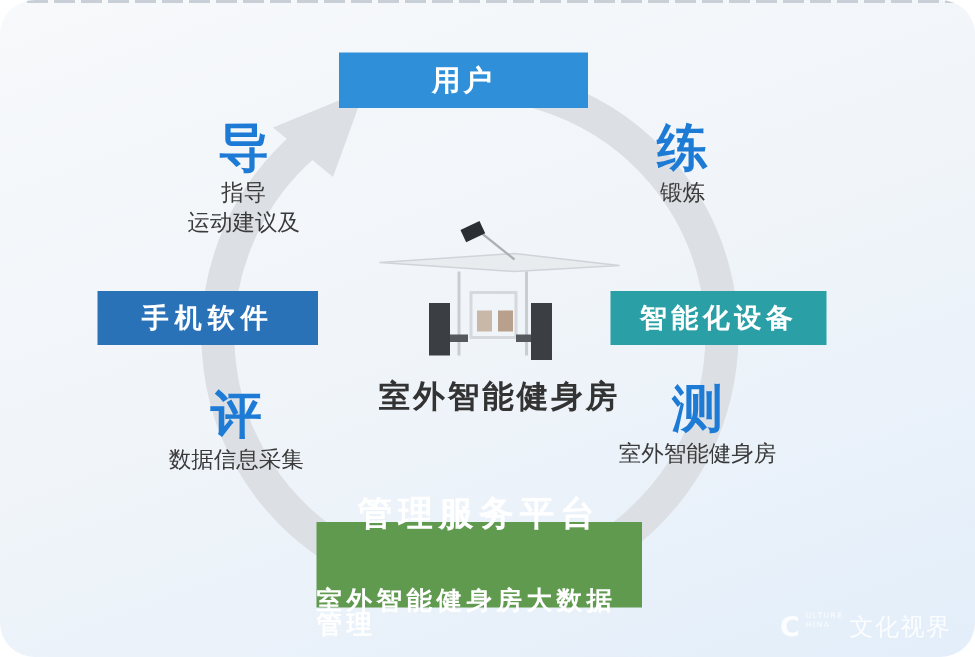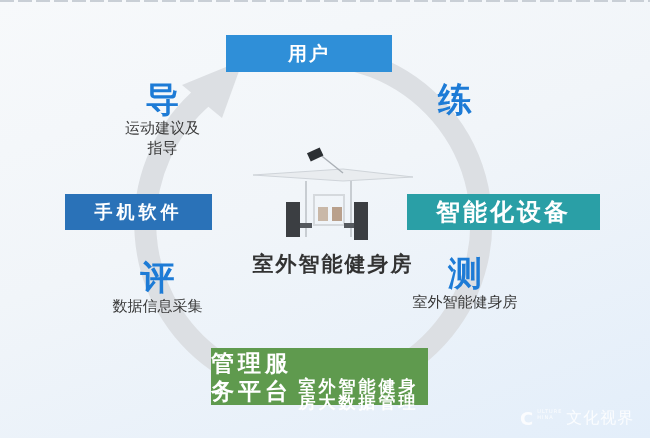--- a/index.html
+++ b/index.html
@@ -1,33 +1,34 @@
 <!DOCTYPE html>
 <html><head>
 <meta charset="utf-8">
 <style>
   html, body { margin:0; padding:0; }
   body { width:650px; height:438px; overflow:hidden; font-family:"DejaVu Sans", sans-serif; }
   .canvas {
     position:relative; width:650px; height:438px; overflow:hidden;
     background: linear-gradient(160deg, #f7f9fb 0%, #f1f5f9 45%, #e3eefa 100%);
+    border-radius: 23px;
   }
   .top-dash {
     position:absolute; left:0; top:0; width:650px; height:2px;
     background: repeating-linear-gradient(90deg, #c9cfd6 0 14px, transparent 14px 18px);
   }
   svg.ring { position:absolute; left:0; top:0; }
   .box {
     position:absolute; color:#fff; font-weight:bold; display:flex;
     align-items:center; justify-content:center; letter-spacing:2px;
   }
   .box-user { left:226px; top:35px; width:166px; height:37px; background:#2f8fd8; font-size:19px; }
   .box-app { left:65px; top:194px; width:147px; height:36px; background:#2a72b8; font-size:18px; letter-spacing:4px; }
-  .box-device { left:407px; top:194px; width:193px; height:36px; background:#2a9fa6; font-size:24px; letter-spacing:3px; }
-  .box-platform { left:211px; top:348px; width:217px; height:57px; background:#5f9a4e; flex-direction:row; }
+  .box-device { left:407px; top:194px; width:144px; height:36px; background:#2a9fa6; font-size:18px; letter-spacing:3px; }
+  .box-platform { left:211px; top:348px; width:217px; height:57px; background:#5f9a4e; flex-direction:column; }
   .box-platform .main { font-size:23px; letter-spacing:4px; line-height:28px; }
   .box-platform .sub { font-size:17px; font-family:Liberation Serif, serif; letter-spacing:3px; line-height:16px; font-weight:bold;margin-top:36px; }
   .node { position:absolute; text-align:center; }
   .node .big { color:#1d7bd6; font-size:34px; font-weight:bold; line-height:38px; }
   .node .desc { color:#3a3a3a; font-size:15px; line-height:20px; }
   .n-guide { left:110px; top:80px; width:105px; }
   .n-train { left:420px; top:80px; width:70px; }
   .n-eval { left:90px; top:258px; width:135px; }
   .n-measure { left:405px; top:254px; width:120px; }
   .center-title {
@@ -66,26 +67,27 @@
     <span>智能化设备</span>
   </div>
 
   <div class="box box-platform">
     <span class="main">管理服务平台</span>
     <span class="sub">室外智能健身房大数据管理</span>
   </div>
 
   <div class="node n-guide">
     <div class="big">导</div>
+    <div class="desc">指导</div>
     <div class="desc">运动建议及</div>
-    <div class="desc">指导</div>
   </div>
 
   <div class="node n-train">
     <div class="big">练</div>
+    <div class="desc">锻炼</div>
   </div>
 
   <div class="node n-eval">
     <div class="big">评</div>
     <div class="desc">数据信息采集</div>
   </div>
 
   <div class="node n-measure">
     <div class="big">测</div>
     <div class="desc">室外智能健身房</div>

